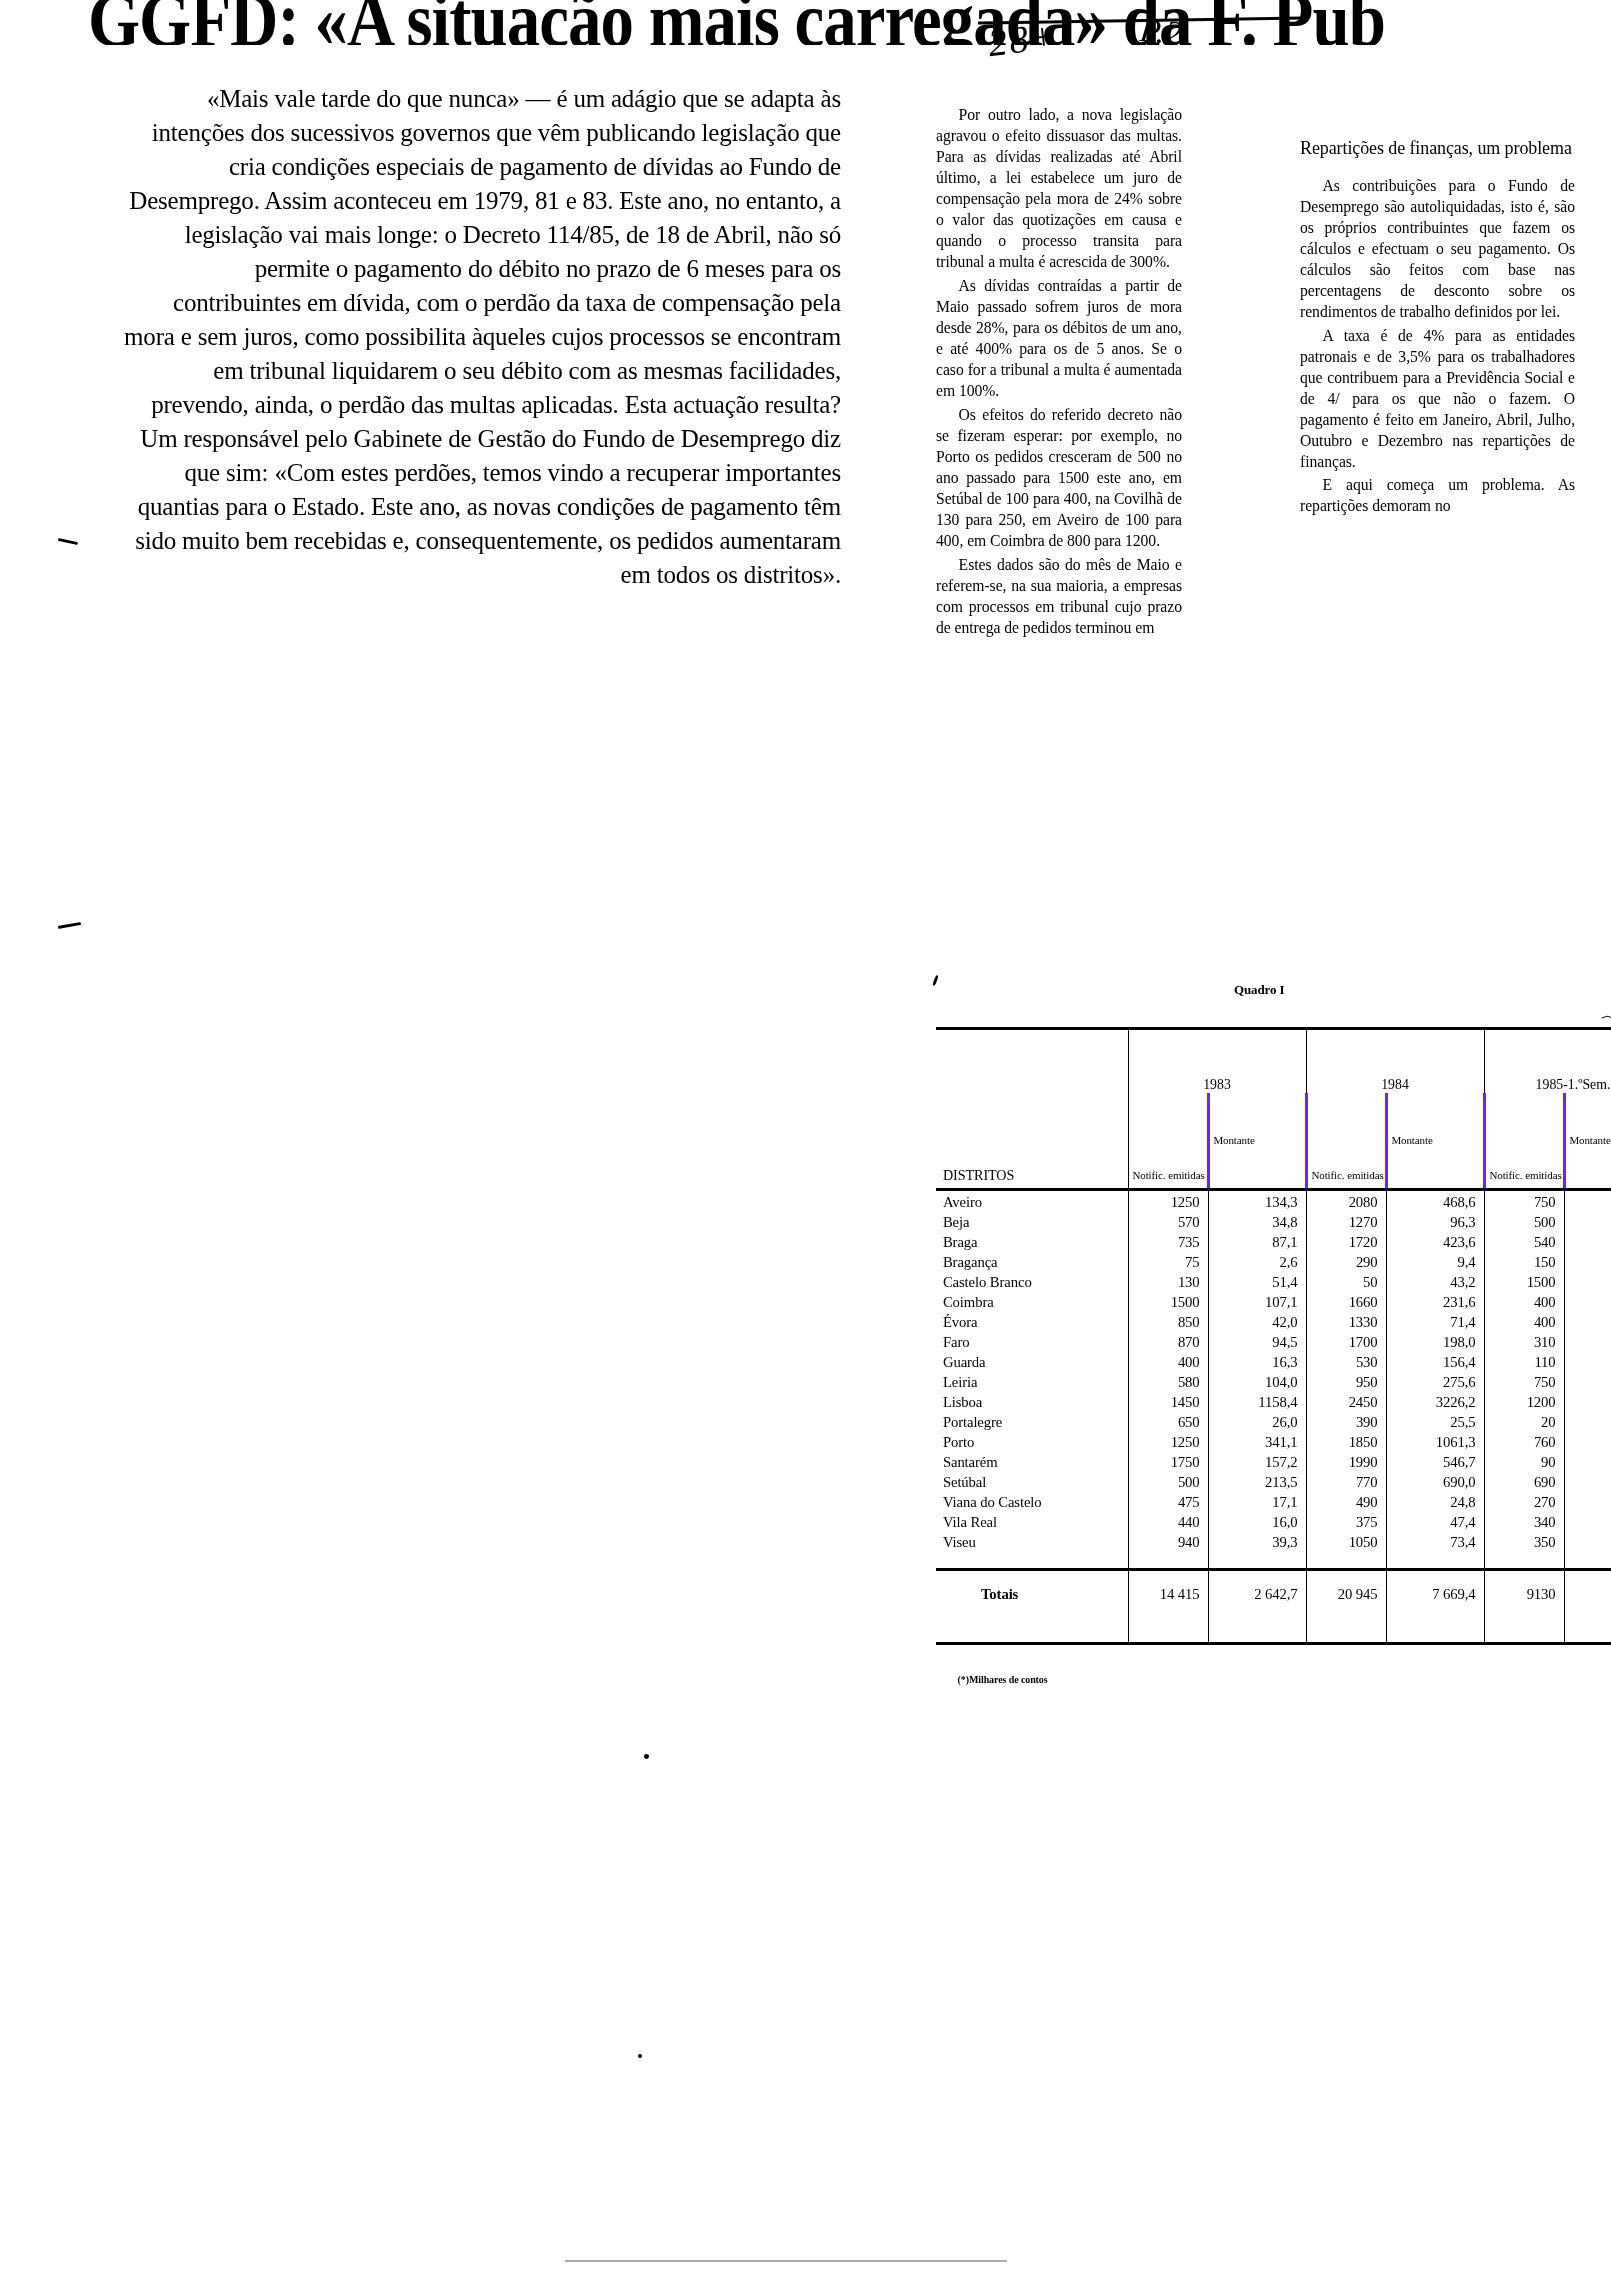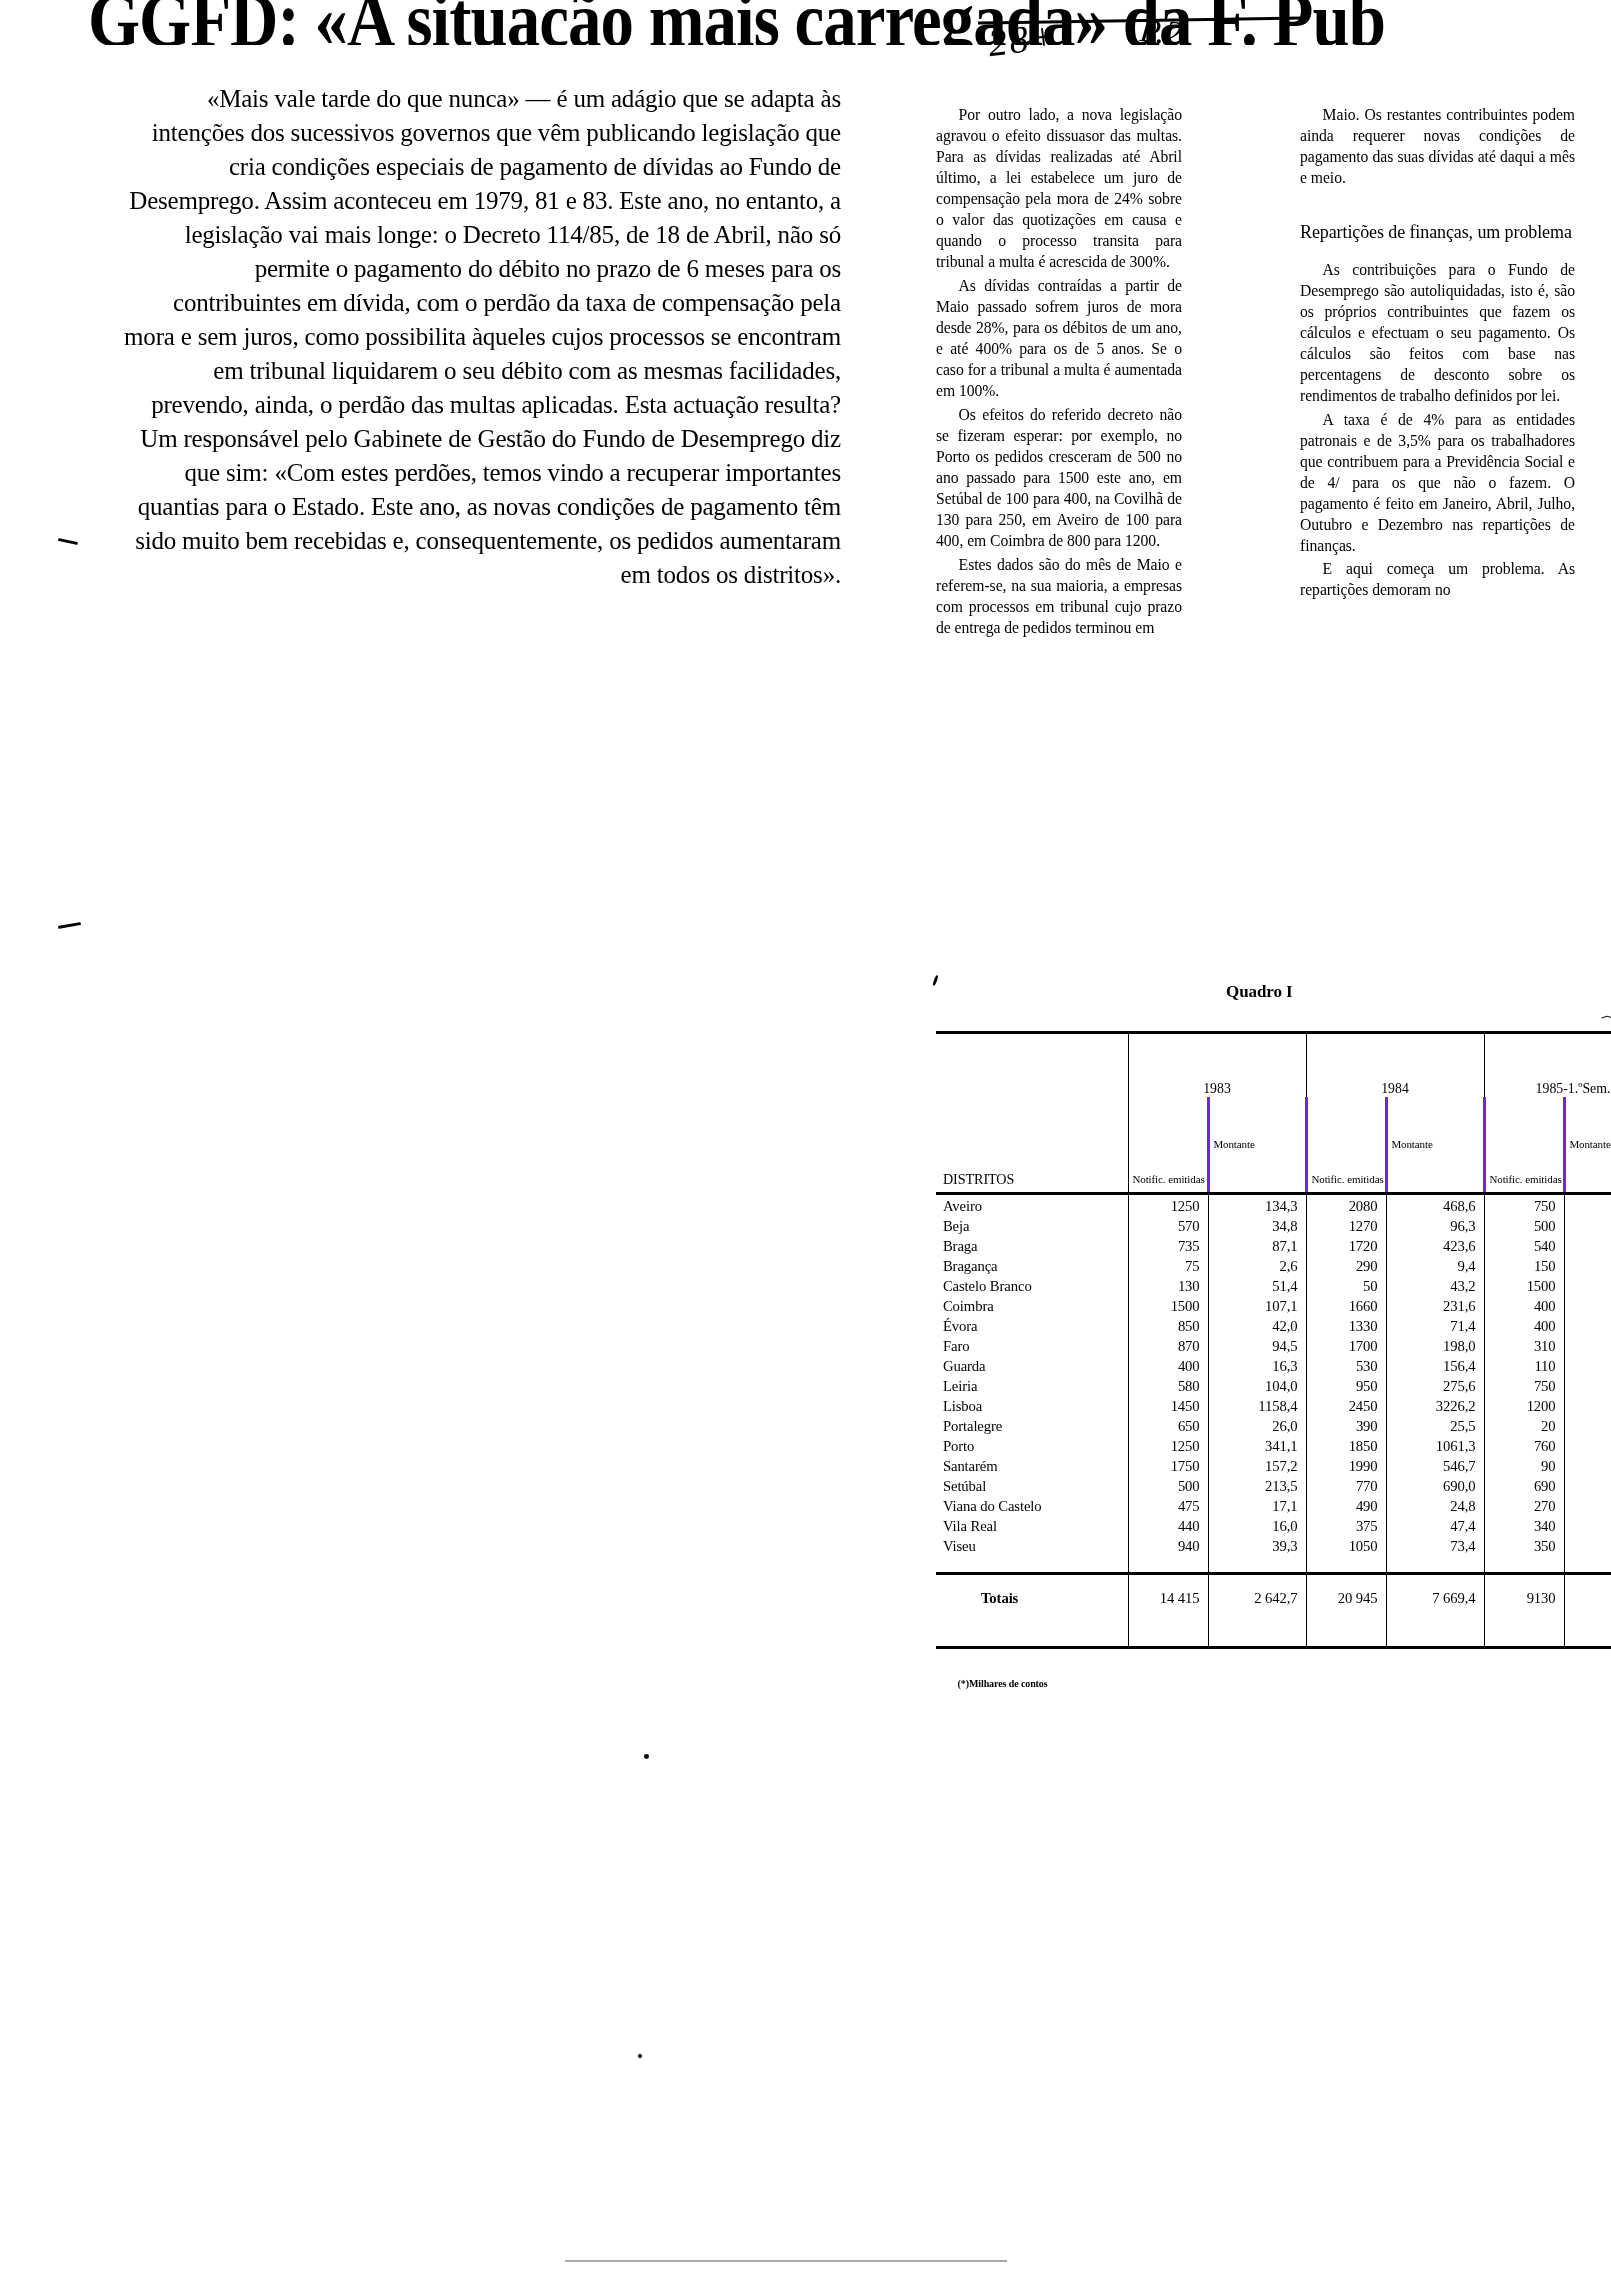--- a/index.html
+++ b/index.html
@@ -111,21 +111,21 @@
   
   .table-wrap {
     position: absolute;
     left: 936px;
     top: 982px;
     width: 676px;
   }
   .quadro-title {
     text-align: center;
     font-weight: bold;
-    font-size: 17px;
+    font-size: 13px;
     margin-left: -29.5px;
     letter-spacing: -0.1px;
   }
   .tick-mark {
     position: absolute;
     right: 2.9px;
     top: 26.5px;
     font-size: 12.8px;
     transform: rotate(90deg);
   }
@@ -251,21 +251,20 @@
 <div class="lead">«Mais vale tarde do que nunca» — é um adágio que se adapta às intenções dos sucessivos governos que vêm publicando legislação que cria condições especiais de pagamento de dívidas ao Fundo de Desemprego. Assim aconteceu em 1979, 81 e 83. Este ano, no entanto, a legislação vai mais longe: o Decreto 114/85, de 18 de Abril, não só permite o pagamento do débito no prazo de 6 meses para os contribuintes em dívida, com o perdão da taxa de compensação pela mora e sem juros, como possibilita àqueles cujos processos se encontram em tribunal liquidarem o seu débito com as mesmas facilidades, prevendo, ainda, o perdão das multas aplicadas. Esta actuação resulta? Um responsável pelo Gabinete de Gestão do Fundo de Desemprego diz que sim: «Com estes perdões, temos vindo a recuperar importantes quantias para o Estado. Este ano, as novas condições de pagamento têm sido muito bem recebidas e, consequentemente, os pedidos aumentaram em todos os distritos».</div>
 
 <div class="col col-2">
   <p>Por outro lado, a nova legislação agravou o efeito dissuasor das multas. Para as dívidas realizadas até Abril último, a lei estabelece um juro de compensação pela mora de 24% sobre o valor das quotizações em causa e quando o processo transita para tribunal a multa é acrescida de 300%.</p>
   <p>As dívidas contraídas a partir de Maio passado sofrem juros de mora desde 28%, para os débitos de um ano, e até 400% para os de 5 anos. Se o caso for a tribunal a multa é aumentada em 100%.</p>
   <p>Os efeitos do referido decreto não se fizeram esperar: por exemplo, no Porto os pedidos cresceram de 500 no ano passado para 1500 este ano, em Setúbal de 100 para 400, na Covilhã de 130 para 250, em Aveiro de 100 para 400, em Coimbra de 800 para 1200.</p>
   <p>Estes dados são do mês de Maio e referem-se, na sua maioria, a empresas com processos em tribunal cujo prazo de entrega de pedidos terminou em</p>
 </div>
 
 <div class="col col-3">
-  <p>Maio. Os restantes contribuintes podem ainda requerer novas condições de pagamento das suas dívidas até daqui a mês e meio.</p>
   <p class="subhead">Repartições de finanças, um problema</p>
   <p>As contribuições para o Fundo de Desemprego são autoliquidadas, isto é, são os próprios contribuintes que fazem os cálculos e efectuam o seu pagamento. Os cálculos são feitos com base nas percentagens de desconto sobre os rendimentos de trabalho definidos por lei.</p>
   <p>A taxa é de 4% para as entidades patronais e de 3,5% para os trabalhadores que contribuem para a Previdência Social e de 4/ para os que não o fazem. O pagamento é feito em Janeiro, Abril, Julho, Outubro e Dezembro nas repartições de finanças.</p>
   <p>E aqui começa um problema. As repartições demoram no</p>
 </div>
 
 <div class="table-wrap">
   <div class="quadro-title">Quadro I</div>
   <div class="tick-mark">⟨</div>
 

